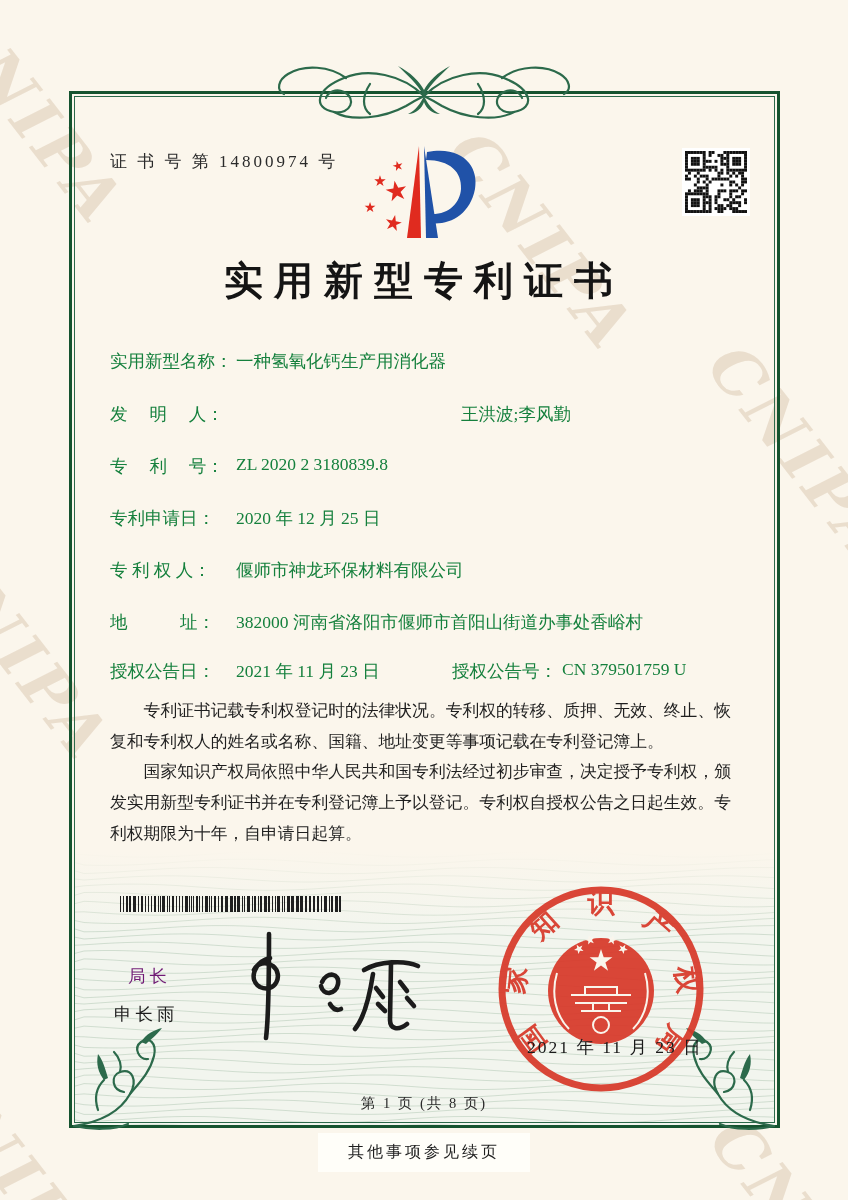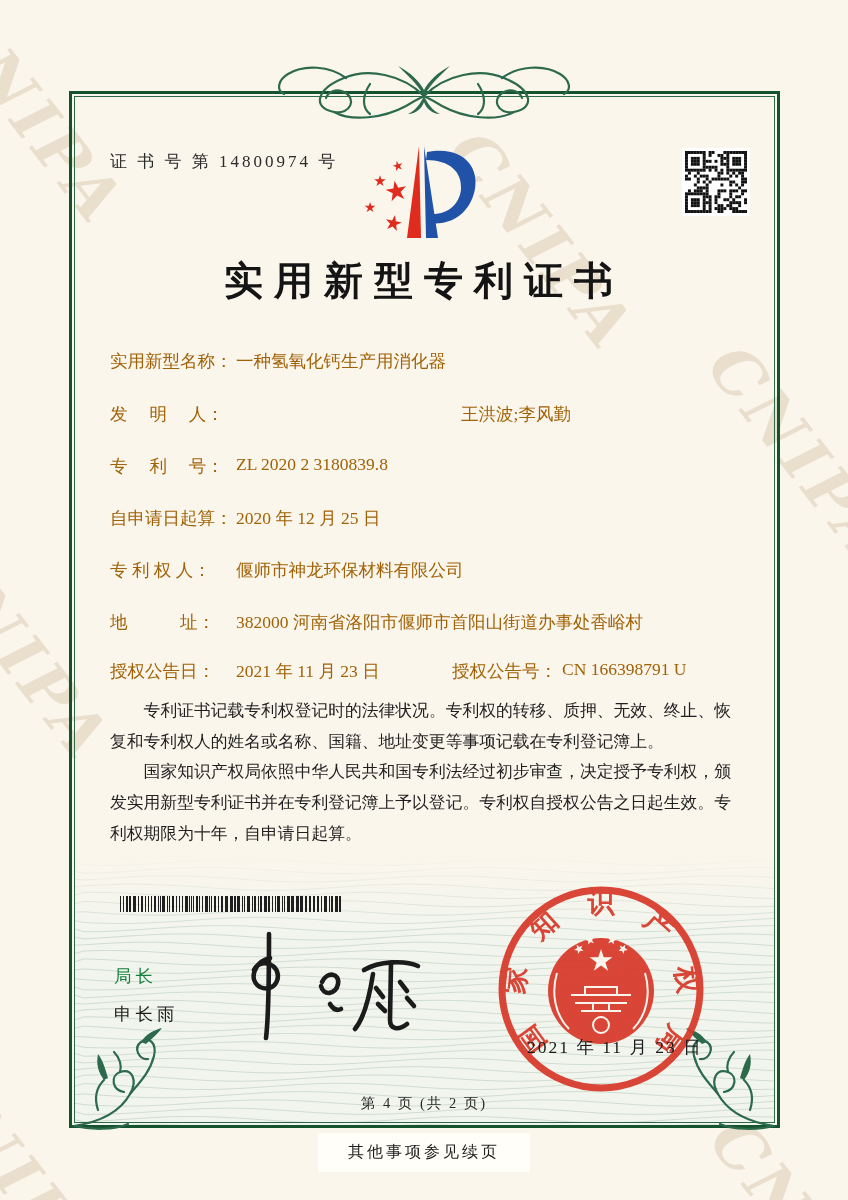--- a/index.html
+++ b/index.html
@@ -28,32 +28,32 @@
   .panel-fade { position:absolute; inset:0; background:linear-gradient(to bottom, #fbf6ec, rgba(251,246,236,0) 30%); }
   
   .cert-no { position:absolute; left:110px; top:150px; z-index:5; font-size:17px; letter-spacing:3px; color:#2a2a2a; }
   .logo { position:absolute; left:352px; top:138px; width:150px; height:114px; z-index:5; }
   .qr { position:absolute; left:682px; top:148px; width:68px; height:68px; z-index:5; background:#fff; padding:3px; }
   .title {
     position:absolute; left:0; right:0; top:254px; z-index:5;
     text-align:center; font-size:39px; font-weight:bold; letter-spacing:11px; color:#141414;
   }
   
-  .row { position:absolute; left:110px; z-index:5; font-size:17.5px; color:#a16207; }
+  .row { position:absolute; left:110px; z-index:5; font-size:17.5px; color:#15803d; }
   .row .lbl { display:inline-block; white-space:pre; }
   .row .val { position:absolute; left:126px; white-space:pre; width:560px; }
   .pair2-lbl { position:absolute; left:342px; top:0; white-space:pre; }
   .pair2-val { position:absolute; left:452px; top:0; white-space:pre; }
   
   .paras { position:absolute; left:110px; top:696px; width:632px; z-index:5; font-size:16.8px; line-height:1.83; color:#1f1f1f; }
   .paras p { text-indent:2em; }
   
   .barcode { position:absolute; left:120px; top:896px; width:226px; height:16px; z-index:5; font-size:0; white-space:nowrap; overflow:hidden; }
   
-  .signer-title { position:absolute; left:114px; top:964px; z-index:5; font-size:17.5px; letter-spacing:4px; font-family:"Liberation Sans","DejaVu Sans",sans-serif; color:#15803d; }
+  .signer-title { position:absolute; left:128px; top:964px; z-index:5; font-size:17.5px; letter-spacing:4px; font-family:"Liberation Sans","DejaVu Sans",sans-serif; color:#701a75; }
   .signer-name  { position:absolute; left:114px; top:1002px; z-index:5; font-size:17.5px; letter-spacing:4px; font-family:"Liberation Sans","DejaVu Sans",sans-serif; color:#1c1c1c; }
   .signature { position:absolute; left:224px; top:928px; width:228px; height:118px; z-index:5; }
   
   .seal { position:absolute; left:495px; top:883px; width:212px; height:212px; z-index:6; opacity:0.93; }
   .seal-date { position:absolute; left:527px; top:1035px; z-index:7; font-size:17.5px; letter-spacing:2px; color:#1a1a1a; white-space:pre; }
   
   .page-footer { position:absolute; left:0; right:0; top:1094px; z-index:5; text-align:center; font-size:14.5px; letter-spacing:2px; color:#2a2a2a; }
   .cont-box {
     position:absolute; left:50%; transform:translateX(-50%); top:1133px; z-index:5;
     background:#fffef9; padding:9px 30px; font-size:16px; letter-spacing:3px; color:#1f1f1f; white-space:nowrap;
@@ -415,36 +415,36 @@
 </div>
 <div class="row" style="top:402px;text-align:center;">
   <span class="lbl">发　 明 　人：</span>
   <span class="val">王洪波;李风勤</span>
 </div>
 <div class="row" style="top:454px;">
   <span class="lbl">专　 利 　号：</span>
   <span class="val">ZL 2020 2 3180839.8</span>
 </div>
 <div class="row" style="top:506px;">
-  <span class="lbl">自申请日起算：</span>
+  <span class="lbl">专利申请日：</span>
   <span class="val">2020 年 12 月 25 日</span>
 </div>
 <div class="row" style="top:558px;">
   <span class="lbl">专 利 权 人：</span>
   <span class="val">偃师市神龙环保材料有限公司</span>
 </div>
 <div class="row" style="top:610px;">
   <span class="lbl">地　　　址：</span>
   <span class="val">382000 河南省洛阳市偃师市首阳山街道办事处香峪村</span>
 </div>
 <div class="row" style="top:659px; width:640px;">
   <span class="lbl">授权公告日：</span>
   <span class="val">2021 年 11 月 23 日</span>
   <span class="pair2-lbl">授权公告号：</span>
-  <span class="pair2-val">CN 166398791 U</span>
+  <span class="pair2-val">CN 379501759 U</span>
 </div>
 
 <div class="paras">
   <p>专利证书记载专利权登记时的法律状况。专利权的转移、质押、无效、终止、恢复和专利权人的姓名或名称、国籍、地址变更等事项记载在专利登记簿上。</p>
   <p>国家知识产权局依照中华人民共和国专利法经过初步审查，决定授予专利权，颁发实用新型专利证书并在专利登记簿上予以登记。专利权自授权公告之日起生效。专利权期限为十年，自申请日起算。</p>
 </div>
 
 <div class="barcode" id="barcode"><span style="display:inline-block;height:16px;width:1px;background:#1f1f1f;margin-right:2px"></span><span style="display:inline-block;height:16px;width:1px;background:#1f1f1f;margin-right:2px"></span><span style="display:inline-block;height:16px;width:2px;background:#1f1f1f;margin-right:1px"></span><span style="display:inline-block;height:16px;width:2px;background:#1f1f1f;margin-right:2px"></span><span style="display:inline-block;height:16px;width:3px;background:#1f1f1f;margin-right:2px"></span><span style="display:inline-block;height:16px;width:1px;background:#1f1f1f;margin-right:2px"></span><span style="display:inline-block;height:16px;width:2px;background:#1f1f1f;margin-right:2px"></span><span style="display:inline-block;height:16px;width:1px;background:#1f1f1f;margin-right:2px"></span><span style="display:inline-block;height:16px;width:1px;background:#1f1f1f;margin-right:2px"></span><span style="display:inline-block;height:16px;width:1px;background:#1f1f1f;margin-right:2px"></span><span style="display:inline-block;height:16px;width:2px;background:#1f1f1f;margin-right:2px"></span><span style="display:inline-block;height:16px;width:1px;background:#1f1f1f;margin-right:1px"></span><span style="display:inline-block;height:16px;width:1px;background:#1f1f1f;margin-right:1px"></span><span style="display:inline-block;height:16px;width:3px;background:#1f1f1f;margin-right:2px"></span><span style="display:inline-block;height:16px;width:1px;background:#1f1f1f;margin-right:1px"></span><span style="display:inline-block;height:16px;width:1px;background:#1f1f1f;margin-right:2px"></span><span style="display:inline-block;height:16px;width:2px;background:#1f1f1f;margin-right:2px"></span><span style="display:inline-block;height:16px;width:1px;background:#1f1f1f;margin-right:2px"></span><span style="display:inline-block;height:16px;width:1px;background:#1f1f1f;margin-right:2px"></span><span style="display:inline-block;height:16px;width:1px;background:#1f1f1f;margin-right:2px"></span><span style="display:inline-block;height:16px;width:3px;background:#1f1f1f;margin-right:1px"></span><span style="display:inline-block;height:16px;width:1px;background:#1f1f1f;margin-right:1px"></span><span style="display:inline-block;height:16px;width:1px;background:#1f1f1f;margin-right:1px"></span><span style="display:inline-block;height:16px;width:1px;background:#1f1f1f;margin-right:2px"></span><span style="display:inline-block;height:16px;width:2px;background:#1f1f1f;margin-right:1px"></span><span style="display:inline-block;height:16px;width:1px;background:#1f1f1f;margin-right:2px"></span><span style="display:inline-block;height:16px;width:1px;background:#1f1f1f;margin-right:2px"></span><span style="display:inline-block;height:16px;width:3px;background:#1f1f1f;margin-right:1px"></span><span style="display:inline-block;height:16px;width:1px;background:#1f1f1f;margin-right:1px"></span><span style="display:inline-block;height:16px;width:1px;background:#1f1f1f;margin-right:2px"></span><span style="display:inline-block;height:16px;width:2px;background:#1f1f1f;margin-right:2px"></span><span style="display:inline-block;height:16px;width:1px;background:#1f1f1f;margin-right:2px"></span><span style="display:inline-block;height:16px;width:2px;background:#1f1f1f;margin-right:2px"></span><span style="display:inline-block;height:16px;width:3px;background:#1f1f1f;margin-right:2px"></span><span style="display:inline-block;height:16px;width:3px;background:#1f1f1f;margin-right:1px"></span><span style="display:inline-block;height:16px;width:2px;background:#1f1f1f;margin-right:1px"></span><span style="display:inline-block;height:16px;width:3px;background:#1f1f1f;margin-right:2px"></span><span style="display:inline-block;height:16px;width:1px;background:#1f1f1f;margin-right:1px"></span><span style="display:inline-block;height:16px;width:1px;background:#1f1f1f;margin-right:2px"></span><span style="display:inline-block;height:16px;width:3px;background:#1f1f1f;margin-right:2px"></span><span style="display:inline-block;height:16px;width:1px;background:#1f1f1f;margin-right:1px"></span><span style="display:inline-block;height:16px;width:2px;background:#1f1f1f;margin-right:2px"></span><span style="display:inline-block;height:16px;width:1px;background:#1f1f1f;margin-right:1px"></span><span style="display:inline-block;height:16px;width:2px;background:#1f1f1f;margin-right:2px"></span><span style="display:inline-block;height:16px;width:3px;background:#1f1f1f;margin-right:1px"></span><span style="display:inline-block;height:16px;width:2px;background:#1f1f1f;margin-right:2px"></span><span style="display:inline-block;height:16px;width:1px;background:#1f1f1f;margin-right:2px"></span><span style="display:inline-block;height:16px;width:1px;background:#1f1f1f;margin-right:1px"></span><span style="display:inline-block;height:16px;width:3px;background:#1f1f1f;margin-right:2px"></span><span style="display:inline-block;height:16px;width:1px;background:#1f1f1f;margin-right:1px"></span><span style="display:inline-block;height:16px;width:1px;background:#1f1f1f;margin-right:2px"></span><span style="display:inline-block;height:16px;width:3px;background:#1f1f1f;margin-right:1px"></span><span style="display:inline-block;height:16px;width:3px;background:#1f1f1f;margin-right:2px"></span><span style="display:inline-block;height:16px;width:3px;background:#1f1f1f;margin-right:1px"></span><span style="display:inline-block;height:16px;width:3px;background:#1f1f1f;margin-right:2px"></span><span style="display:inline-block;height:16px;width:2px;background:#1f1f1f;margin-right:2px"></span><span style="display:inline-block;height:16px;width:2px;background:#1f1f1f;margin-right:2px"></span><span style="display:inline-block;height:16px;width:2px;background:#1f1f1f;margin-right:2px"></span><span style="display:inline-block;height:16px;width:2px;background:#1f1f1f;margin-right:2px"></span><span style="display:inline-block;height:16px;width:1px;background:#1f1f1f;margin-right:2px"></span><span style="display:inline-block;height:16px;width:3px;background:#1f1f1f;margin-right:2px"></span><span style="display:inline-block;height:16px;width:1px;background:#1f1f1f;margin-right:1px"></span><span style="display:inline-block;height:16px;width:2px;background:#1f1f1f;margin-right:2px"></span><span style="display:inline-block;height:16px;width:3px;background:#1f1f1f;margin-right:1px"></span><span style="display:inline-block;height:16px;width:2px;background:#1f1f1f;margin-right:2px"></span></div>
 
 <div class="signer-title">局长</div>
@@ -490,14 +490,14 @@
       <path d="M76,112 L136,112 M80,120 L132,120 M86,128 L126,128"></path>
       <path d="M90,112 L90,104 L122,104 L122,112"></path>
       <path d="M98,120 L98,128 M114,120 L114,128"></path>
       <circle cx="106" cy="142" r="8"></circle>
       <path d="M62,90 C56,110 60,132 74,146 M150,90 C156,110 152,132 138,146"></path>
     </g>
   </g>
 </svg>
 <div class="seal-date">2021 年 11 月 23 日</div>
 
-<div class="page-footer">第 4 页 (共 2 页)</div>
+<div class="page-footer">第 1 页 (共 8 页)</div>
 <div class="cont-box">其他事项参见续页</div>
 
 </body></html>

